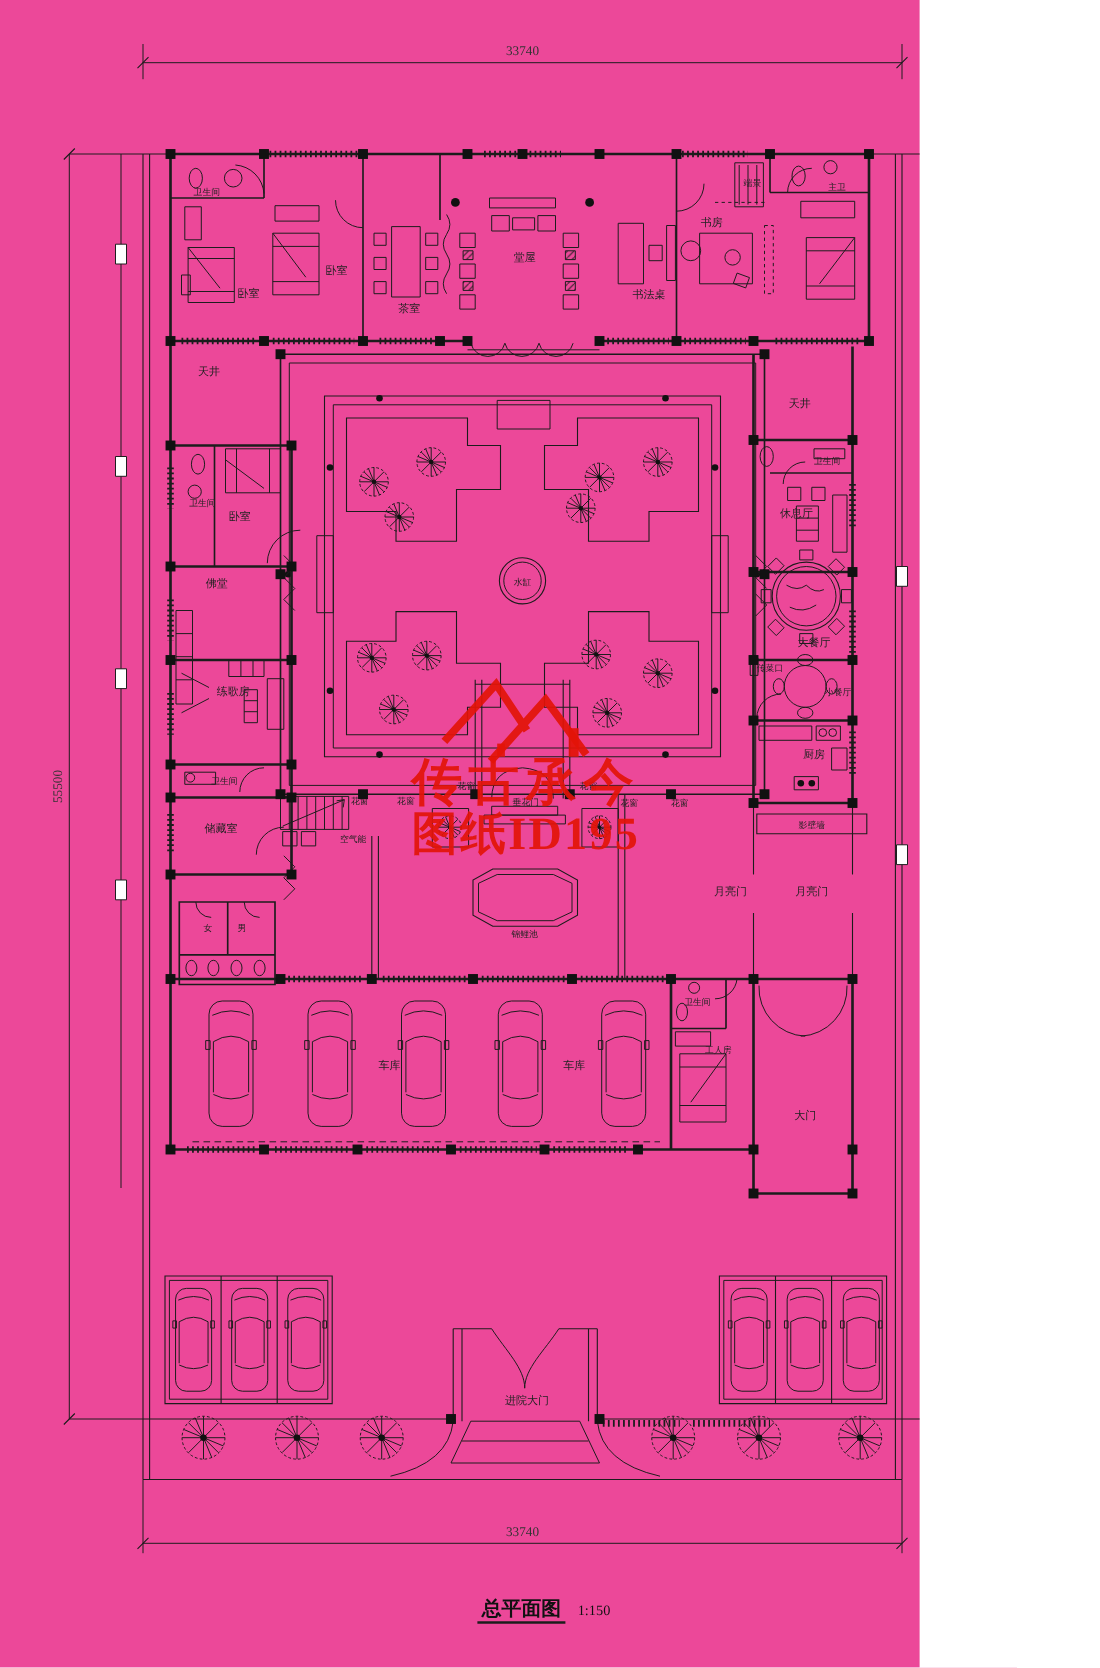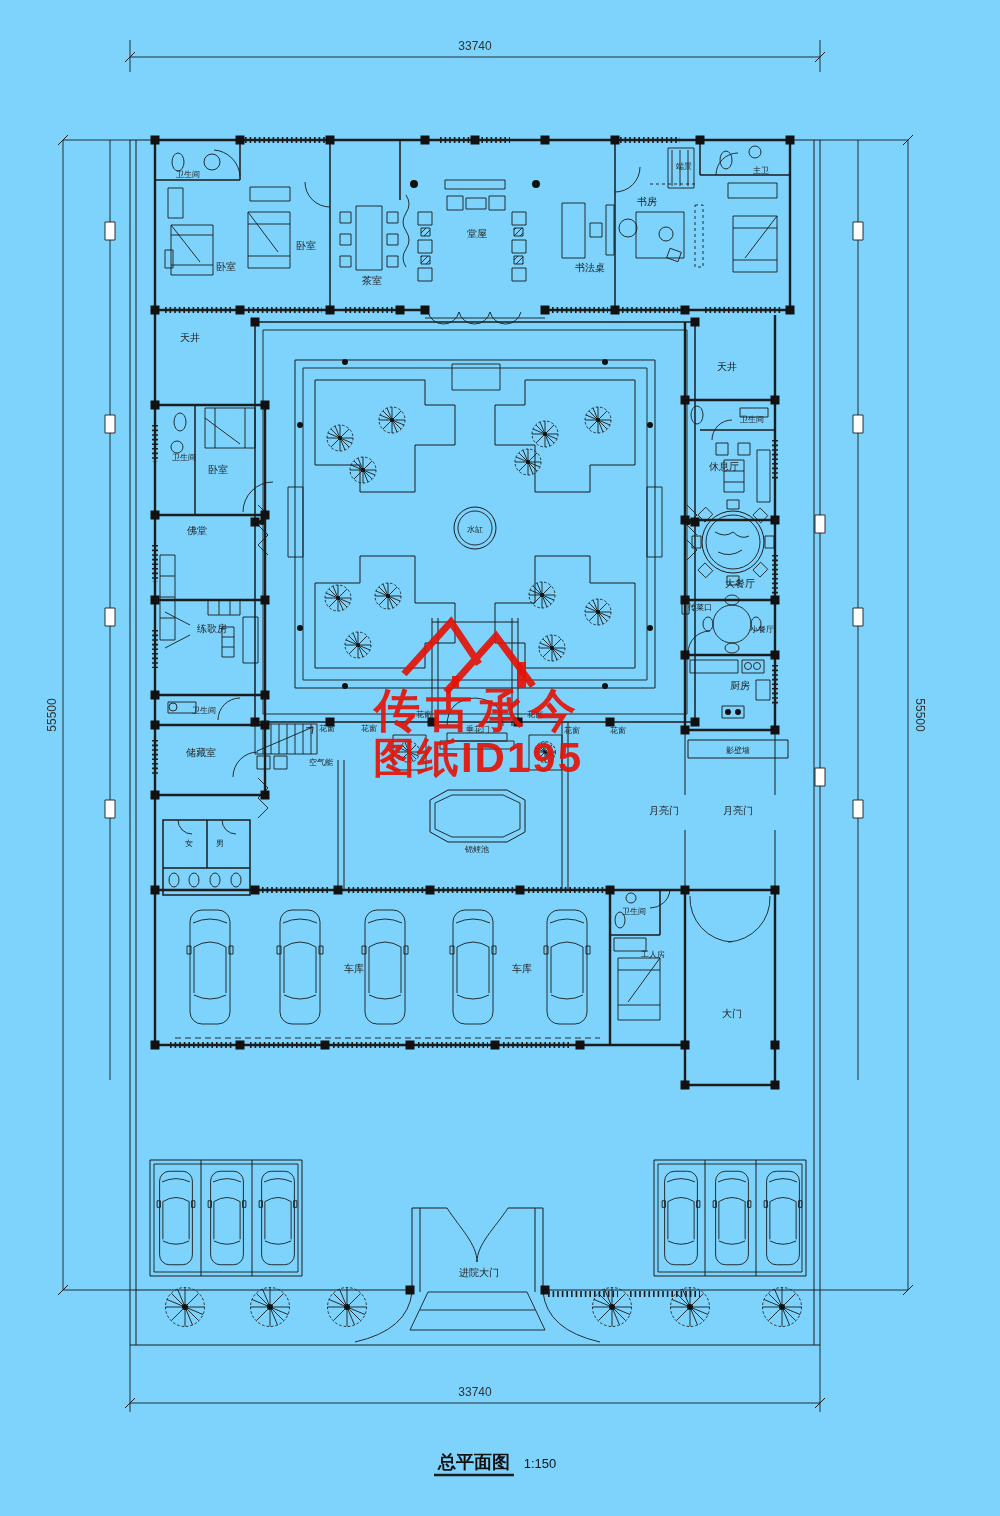--- a/index.html
+++ b/index.html
@@ -1,17 +1,17 @@
 <!DOCTYPE html>
 <html><head>
 <meta charset="utf-8">
 <style>
   html,body{margin:0;padding:0;background:#fff;}
-  .page{position:relative;width:1000px;height:1516px;background:#7dd3fc;overflow:hidden;
-        font-family:Liberation Sans, sans-serif;}
+  .page{position:relative;width:836px;height:1516px;background:#ec4899;overflow:hidden;
+        font-family:Liberation Serif, serif;}
   svg{position:absolute;left:0;top:0;}
   svg *{vector-effect:non-scaling-stroke;}
   .ln{stroke:#1c1c1c;fill:none;stroke-width:1;}
   .w2{stroke-width:2.4;}
   .w15{stroke-width:1.5;}
   .thin{stroke:#1c1c1c;fill:none;stroke-width:0.9;}
   .win{stroke:#1c1c1c;stroke-width:6;stroke-dasharray:1.6,3;fill:none;}
   .winv{stroke:#1c1c1c;stroke-width:6;stroke-dasharray:1.6,3;fill:none;}
   .col{fill:#111;stroke:none;}
   .dash{stroke:#1c1c1c;stroke-width:0.9;stroke-dasharray:6,4;fill:none;}

